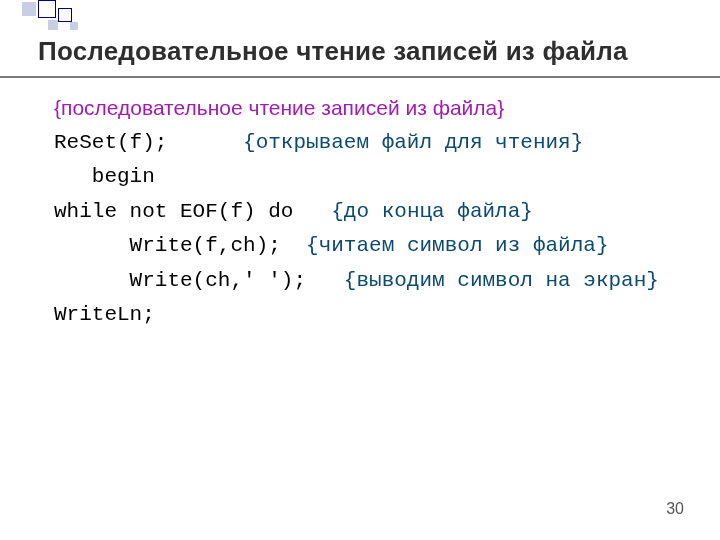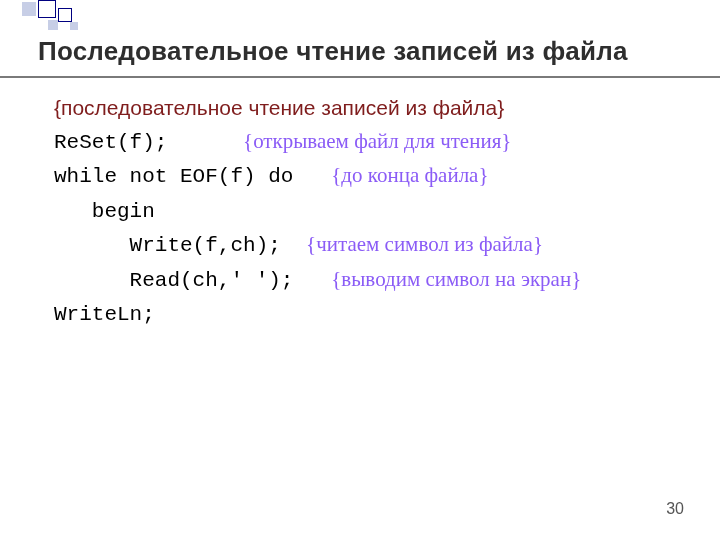--- a/index.html
+++ b/index.html
@@ -50,31 +50,31 @@
   .content {
     position: absolute;
     top: 92px;
     left: 54px;
     right: 30px;
     font-size: 21px;
     line-height: 1.55;
     color: #000;
   }
   .blue-comment {
-    color: #7f1d1d;
+    color: #a21caf;
     font-family: Arial, sans-serif;
   }
   .codeline {
     white-space: pre;
   }
   .mono {
     font-family: "Courier New", Courier, monospace;
   }
   .bold { font-weight: normal; }
-  .comment { color: #8b5cf6; font-family: Liberation Serif, serif; }
+  .comment { color: #0c4a6e; font-family: Liberation Mono, monospace; }
   .pagenum {
     position: absolute;
     right: 36px;
     bottom: 22px;
     font-size: 16px;
     color: #555;
   }
 </style>
 </head>
 <body>
@@ -90,26 +90,26 @@
   </div>
 
   <div class="title">Последовательное чтение записей из файла</div>
   <div class="underline"></div>
 
   <div class="content">
     <div class="blue-comment">{последовательное чтение записей из файла}</div>
 
     <div class="codeline"><span class="mono bold">ReSet(f);</span><span class="mono">      </span><span class="comment">{открываем файл для чтения}</span></div>
 
+    <div class="codeline"><span class="mono bold">   begin</span></div>
+
     <div class="codeline"><span class="mono bold">while not EOF(f) do</span><span class="mono">   </span><span class="comment">{до конца файла}</span></div>
-
-    <div class="codeline"><span class="mono bold">   begin</span></div>
 
     <div class="codeline"><span class="mono bold">      Write(f,ch);</span><span class="mono">  </span><span class="comment">{читаем символ из файла}</span></div>
 
-    <div class="codeline"><span class="mono bold">      Read(ch,' ');</span><span class="mono">   </span><span class="comment">{выводим символ на экран}</span></div>
+    <div class="codeline"><span class="mono bold">      Write(ch,' ');</span><span class="mono">   </span><span class="comment">{выводим символ на экран}</span></div>
 
 
     <div class="codeline"><span class="mono bold">WriteLn;</span></div>
   </div>
 
   <div class="pagenum">30</div>
 </div>
 
 </body></html>

